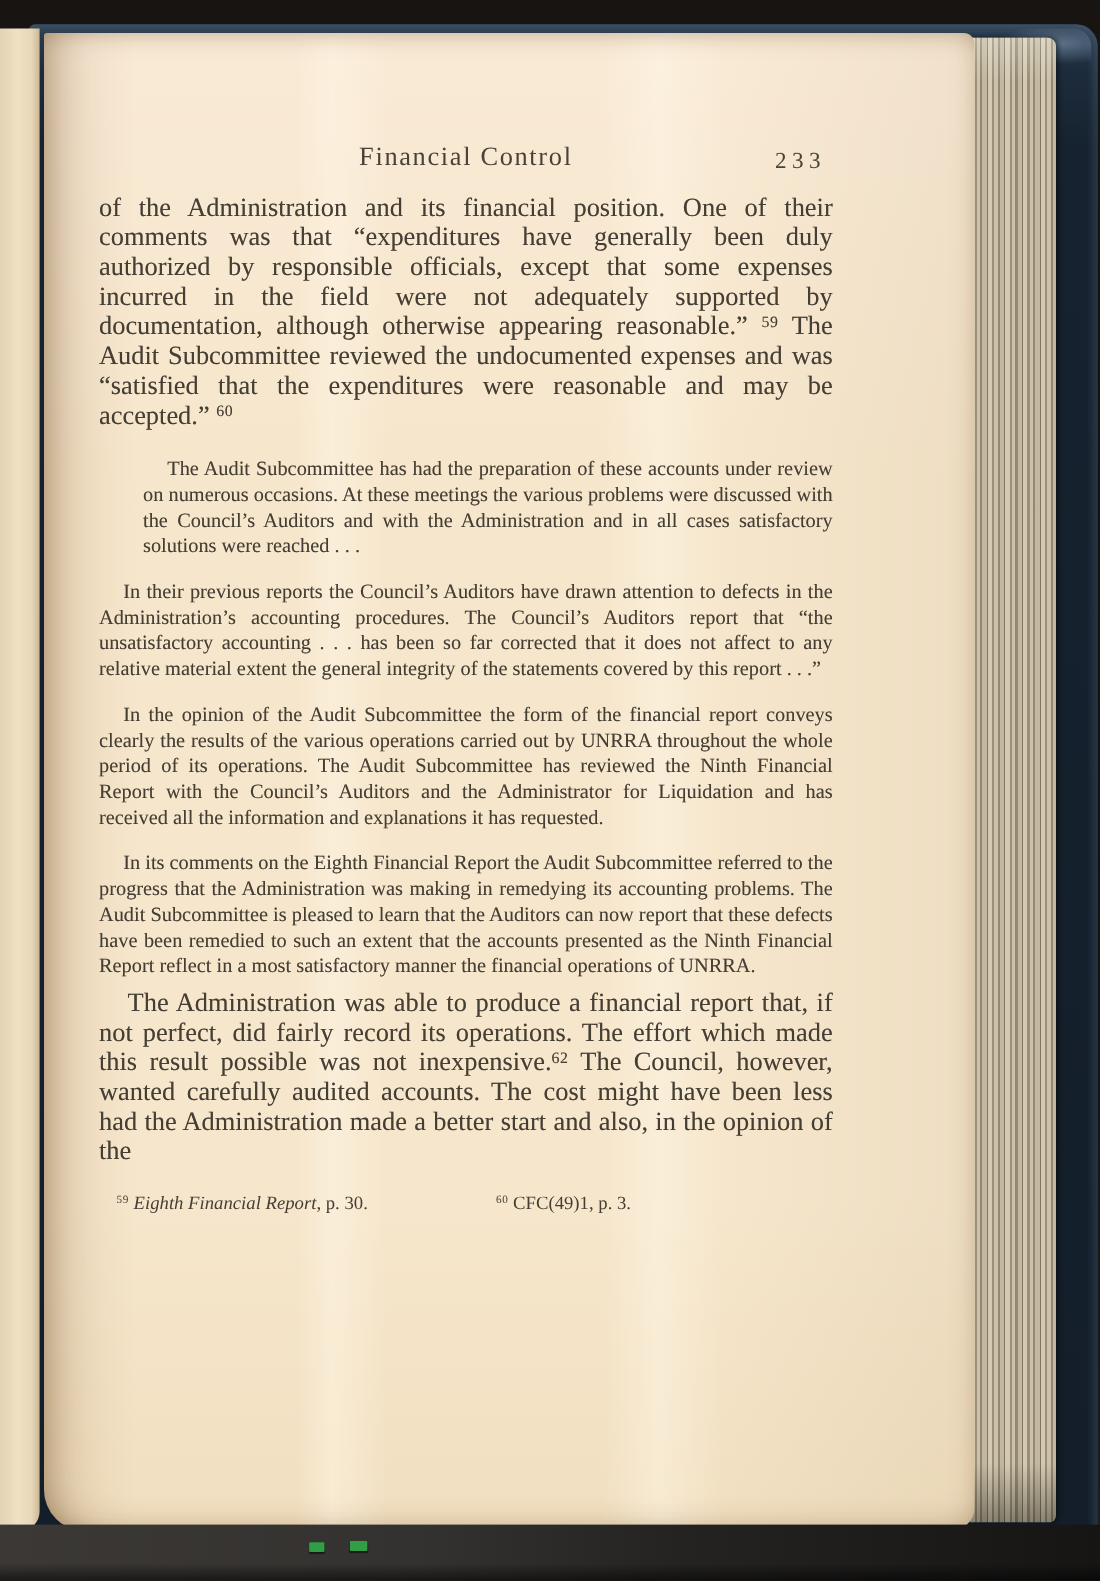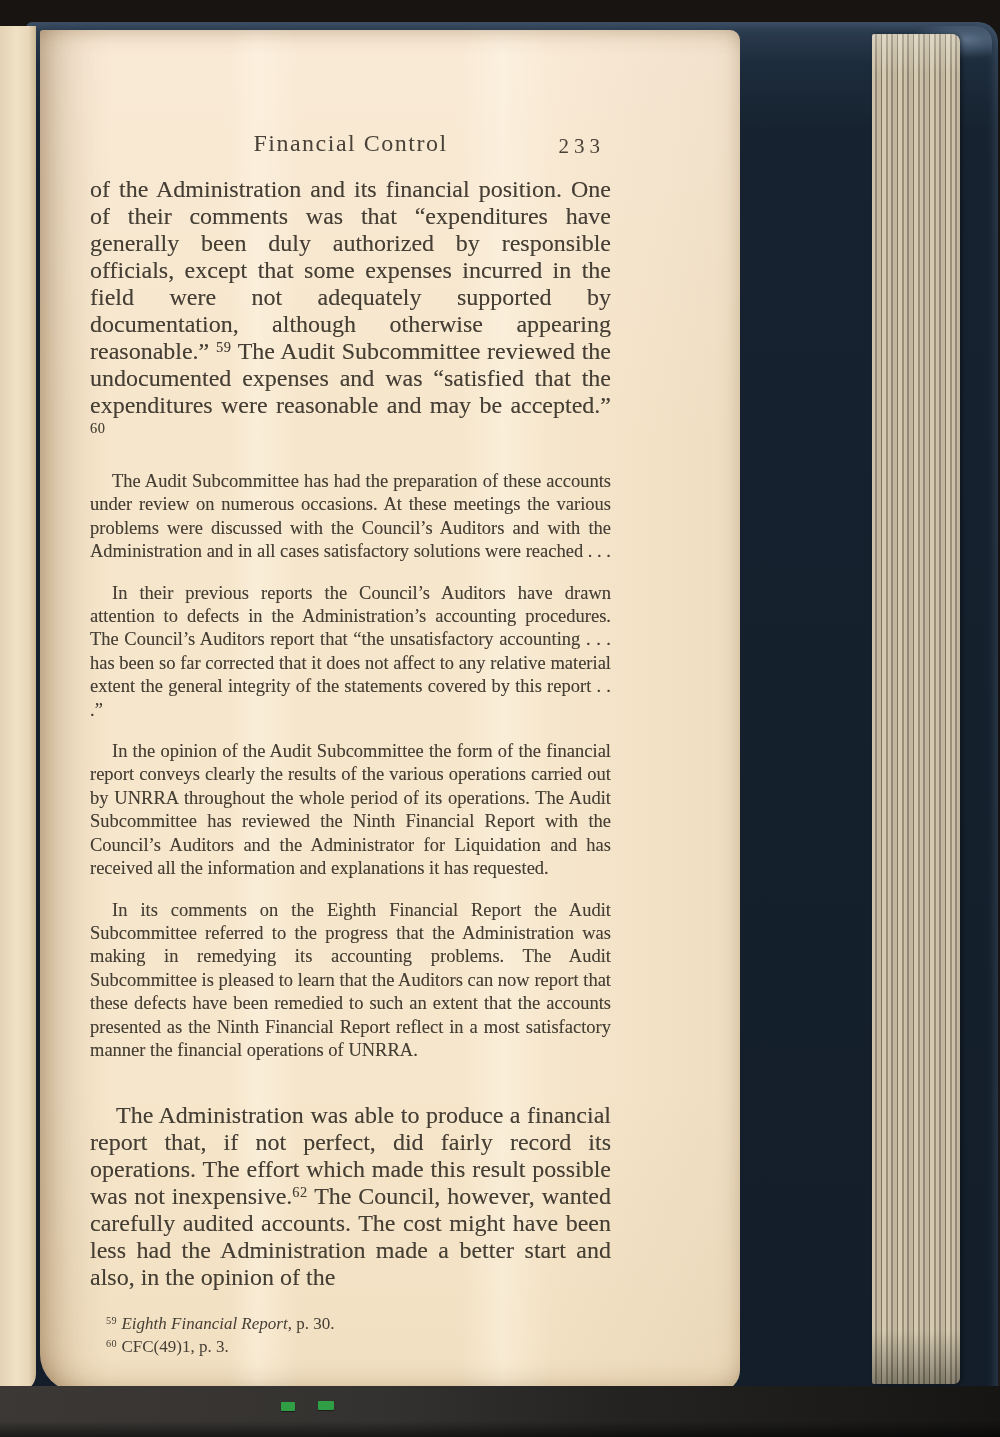--- a/index.html
+++ b/index.html
@@ -51,21 +51,21 @@
 
   
   .facing-page{
     position:absolute;left:0;top:26px;width:36px;height:1366px;
     background:linear-gradient(90deg,#e3d2b3 0%,#f0e1c5 45%,#e8d7b8 80%,#c9b794 100%);
     border-radius:0 0 18px 2px;
   }
 
   
   .page{
-    position:absolute;left:40px;top:30px;width:700px;height:1362px;
+    position:absolute;left:40px;top:30px;width:846px;height:1362px;
     background:
       linear-gradient(90deg,rgba(120,80,40,.10) 0%,transparent 10%,transparent 27%,rgba(255,246,230,.5) 31%,transparent 37%,transparent 60%,rgba(255,248,233,.45) 66%,transparent 73%,rgba(110,80,45,.06) 100%),
       linear-gradient(180deg,var(--paper-top) 0%,var(--paper) 30%,var(--paper) 78%,var(--paper-deep) 100%);
     border-radius:3px 10px 22px 38px;
     box-shadow:
       inset 30px 0 44px -28px rgba(105,70,30,.5),
       inset -12px 0 26px -16px rgba(120,90,50,.28),
       inset 0 14px 22px -16px rgba(130,95,55,.35),
       inset 0 -18px 30px -18px rgba(120,90,50,.34);
     padding-left: 18px;
@@ -87,28 +87,28 @@
   
   .body-text{margin-top:12px;}
   .para{
     text-align:justify;color:var(--ink);
     text-shadow:0 0 .4px rgba(69,62,52,.4);
   }
   .para.main{font-size:24px;line-height:27px;}
   .para.quote{font-size:18.5px;line-height:23.4px;}
   .para.indent{text-indent:26px;}
   .para.quote.indent{text-indent:22px;margin-top:18px;}
-  .para.main + .para.quote{margin-top:24px;}
-  .para.quote + .para.main{margin-top:40px;}
+  .para.main + .para.quote{margin-top:24px;margin-left:40px;}
+  .para.quote + .para.main{margin-top:8px;}
   sup{font-size:.6em;line-height:0;vertical-align:baseline;position:relative;top:-.5em;letter-spacing:.5px;}
   em{font-style:italic;}
 
   
   .footnotes{margin-top:22px;padding-left:16px;font-size:17px;line-height:22.5px;}
-  .fn-row{display:flex;flex-direction:column;}
+  .fn-row{display:flex;}
   .fn-row .fn:first-child:not(:only-child){width:53%;flex:none;}
   .fn{white-space:nowrap;}
 
   
   .marker{position:absolute;height:9px;border-radius:1px;background:var(--marker-green);
     box-shadow:0 1px 1px rgba(0,0,0,.5);}
   .marker.m1{left:281px;top:1402px;width:14px;}
   .marker.m2{left:318px;top:1401px;width:16px;}
 </style>
 </head>

